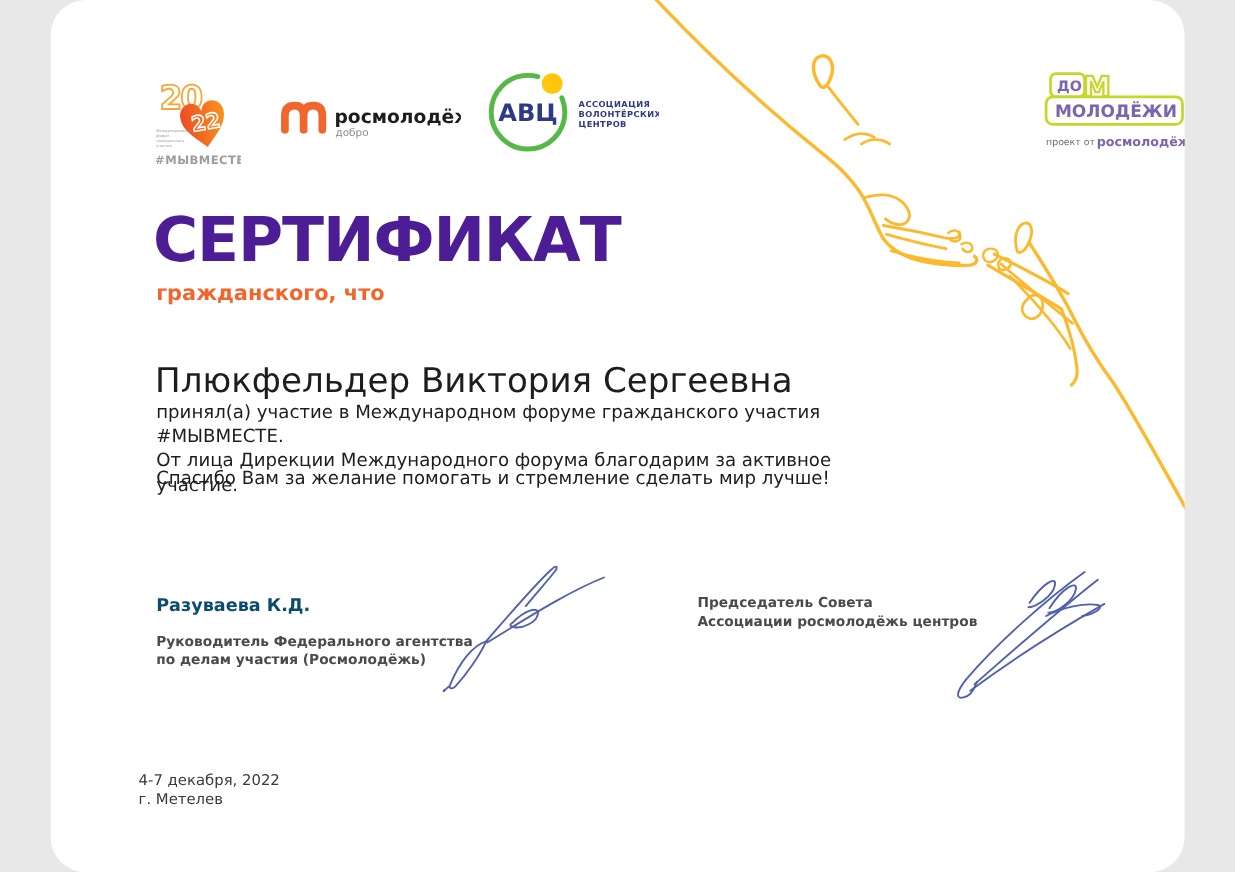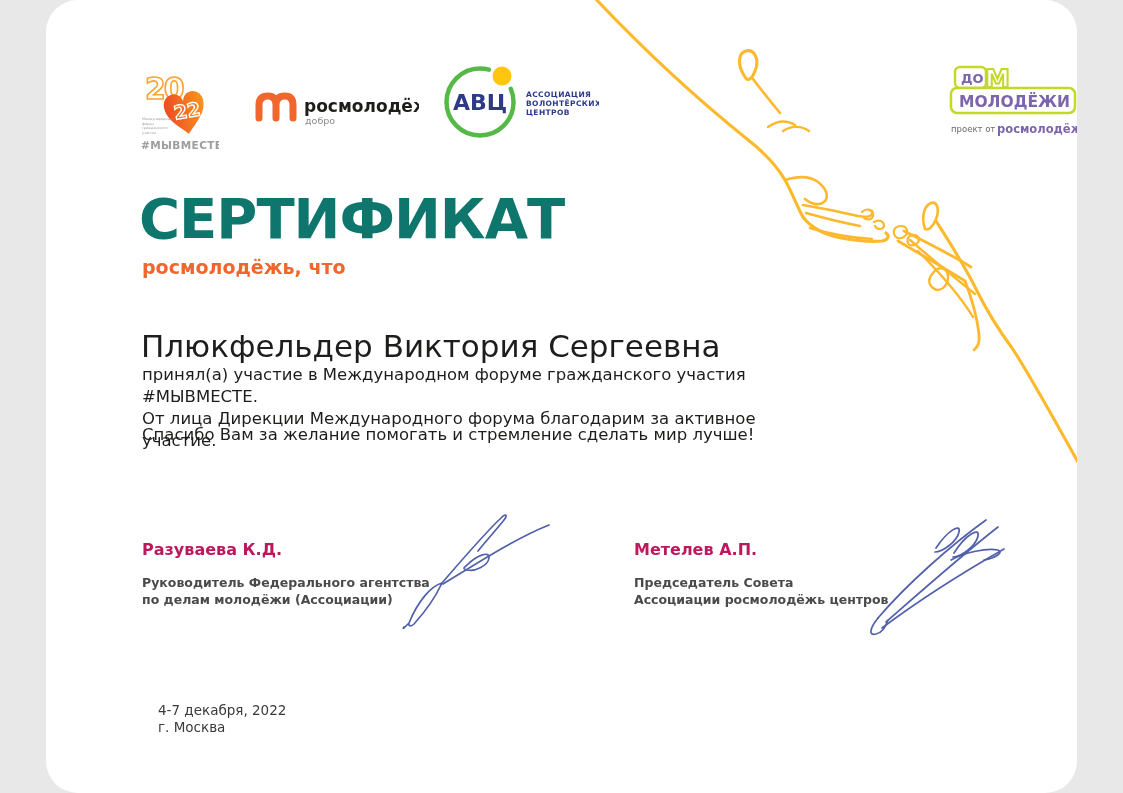--- a/index.html
+++ b/index.html
@@ -20,21 +20,21 @@
   .logo{z-index:2;}
   .logo-2022{left:95px;top:70px;}
   .logo-rosmol{left:208px;top:90px;}
   .logo-avc{left:398px;top:62px;}
   .logo-dom{left:893px;top:64px;}
 
   
   .title{
     left:93px;top:186px;
     font-size:56px;font-weight:bold;letter-spacing:-1px;
-    color:#0f766e;
+    color:#4c1d95;
   }
   .subtitle{
     left:96px;top:256px;
     font-size:19px;font-weight:bold;color:#F0662C;
   }
   .recipient{
     left:95px;top:328px;
     font-size:31px;color:#1d1d1b;
   }
   .bodytext{
@@ -43,28 +43,28 @@
   }
   .thanks{
     left:96px;top:425px;width:680px;
     font-size:16.5px;color:#1d1d1b;
   }
 
   
   .sig-col{top:540px;width:330px;}
   .sig-col.left{left:96px;}
   .sig-col.right{left:588px;}
-  .sig-name{font-size:16px;font-weight:bold;color:#be185d;margin:0 0 16px 0;}
+  .sig-name{font-size:16px;font-weight:bold;color:#0c4a6e;margin:0 0 16px 0;}
   .sig-role{font-size:12.5px;line-height:16.5px;color:#4a4a4a;margin:0;font-weight:bold;}
   .sig-scribble{z-index:2;}
   .sig-scribble.left{left:348px;top:496px;}
   .sig-scribble.right{left:818px;top:505px;}
 
   .footer{
-    left:112px;top:702px;
+    left:80px;top:702px;
     font-size:13.5px;line-height:17px;color:#3a3a3a;
   }
 </style>
 </head>
 <body>
 
 <div class="certificate">
 
   <svg class="abs artwork-layer" viewBox="0 0 1123 793">
     <g fill="none" stroke="#FDB92E" stroke-width="3.1" stroke-linecap="round" stroke-linejoin="round">
@@ -137,37 +137,36 @@
     <rect x="16" y="3" width="31" height="21" rx="5" fill="none" stroke="#C3D829" stroke-width="2.5"></rect>
     <text x="22" y="19" font-size="13" font-weight="bold" fill="#7C64AE">ДО</text>
     <text x="46" y="23" font-size="25" font-weight="bold" fill="none" stroke="#C3D829" stroke-width="2">М</text>
     <rect x="12" y="24" width="124" height="25" rx="6" fill="#ffffff" stroke="#C3D829" stroke-width="2.5"></rect>
     <text x="20" y="42.5" font-size="15.5" font-weight="bold" fill="#7C64AE">МОЛОДЁЖИ</text>
     <text x="12" y="68" font-size="8.5" fill="#6b6b6b">проект от</text>
     <text x="58" y="69" font-size="11.5" font-weight="bold" fill="#7C64AE">росмолодёжь</text>
   </svg>
 
   <div class="abs content title">СЕРТИФИКАТ</div>
-  <div class="abs content subtitle">росмолодёжь, что</div>
+  <div class="abs content subtitle">гражданского, что</div>
 
   <div class="abs content recipient">Плюкфельдер Виктория Сергеевна</div>
 
   <div class="abs content bodytext">
     <div>принял(а) участие в Международном форуме гражданского участия #МЫВМЕСТЕ.</div>
     <div>От лица Дирекции Международного форума благодарим за активное участие.</div>
   </div>
   <div class="abs content thanks">Спасибо Вам за желание помогать и стремление сделать мир лучше!</div>
 
   <div class="abs content sig-col left">
     <p class="sig-name">Разуваева К.Д.</p>
     <p class="sig-role">Руководитель Федерального агентства</p>
-    <p class="sig-role">по делам молодёжи (Ассоциации)</p>
+    <p class="sig-role">по делам участия (Росмолодёжь)</p>
   </div>
   <div class="abs content sig-col right">
-    <p class="sig-name">Метелев А.П.</p>
     <p class="sig-role">Председатель Совета</p>
     <p class="sig-role">Ассоциации росмолодёжь центров</p>
   </div>
 
   <svg class="abs sig-scribble left" width="165" height="134" viewBox="0 0 165 134">
     <g fill="none" stroke="#3E4FA3" stroke-width="1.7" stroke-linecap="round" opacity="0.9">
       <path d="M15,127 C24,105 37,90 48,87 C42,100 30,117 20,128 C17,131 14,130 15,127"></path>
       <path d="M48,87 C67,65 90,38 107,22 C112,17 114,19 110,24 C102,34 92,45 84,55"></path>
       <path d="M72,70 C84,58 96,55 95,62 C94,70 80,76 73,74 C69,73 69,72 72,70"></path>
       <path d="M49,88 C82,68 122,42 155,29"></path>
@@ -181,16 +180,16 @@
       <path d="M72,43 C84,25 97,18 95,27 C93,37 78,47 71,47"></path>
       <path d="M90,48 C102,29 116,22 114,31 C112,41 97,52 89,52"></path>
       <path d="M87,55 C102,47 122,43 134,45 C140,47 132,53 120,55"></path>
       <path d="M14,113 C6,123 4,131 12,129 C18,128 22,121 24,115"></path>
       <path d="M18,123 C62,90 112,60 140,44"></path>
     </g>
   </svg>
 
   <div class="abs content footer">
     <div>4-7 декабря, 2022</div>
-    <div>г. Москва</div>
+    <div>г. Метелев</div>
   </div>
 
 </div>
 
 </body></html>

